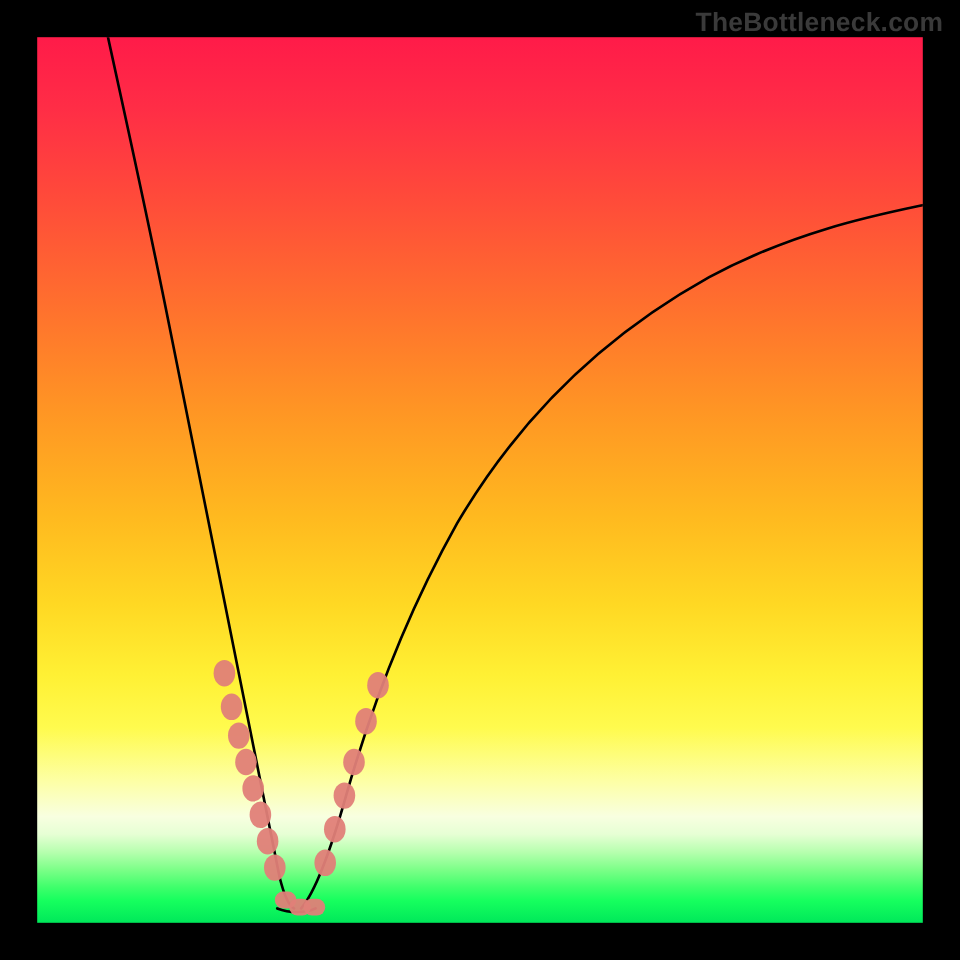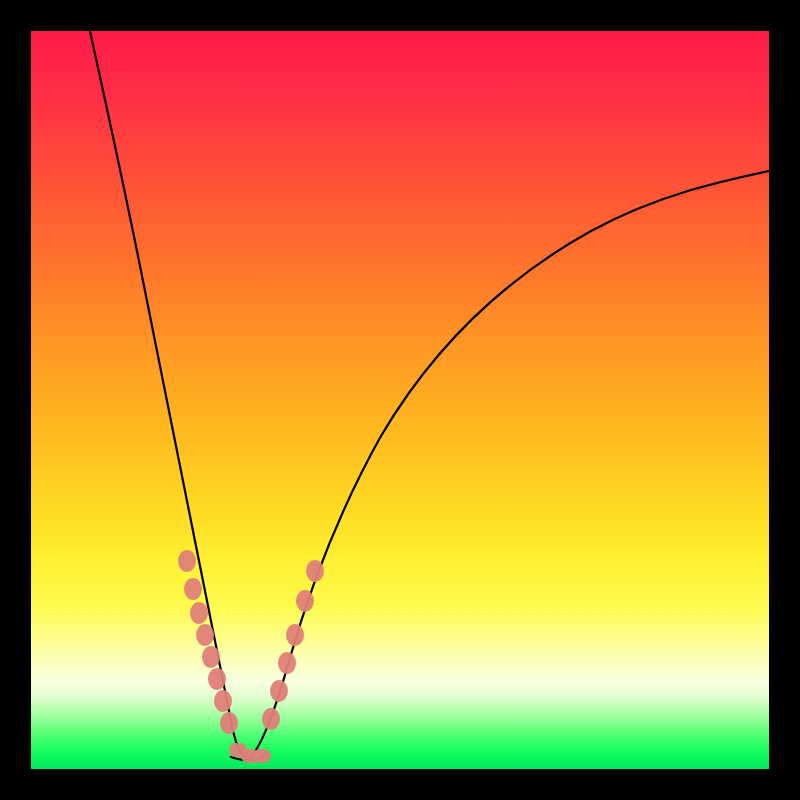--- a/index.html
+++ b/index.html
@@ -111,13 +111,14 @@
       <rect class="marker-lozenge" x="222" y="718" width="18" height="14" rx="7" ry="7"></rect>
 
       <ellipse class="marker" cx="240" cy="688" rx="9" ry="11"></ellipse>
       <ellipse class="marker" cx="248" cy="660" rx="9" ry="11"></ellipse>
       <ellipse class="marker" cx="256" cy="632" rx="9" ry="11"></ellipse>
       <ellipse class="marker" cx="264" cy="604" rx="9" ry="11"></ellipse>
       <ellipse class="marker" cx="274" cy="570" rx="9" ry="11"></ellipse>
       <ellipse class="marker" cx="284" cy="540" rx="9" ry="11"></ellipse>
     </svg>
   </div>
+  <div class="watermark">TheBottleneck.com</div>
 </div>
 
 </body></html>

